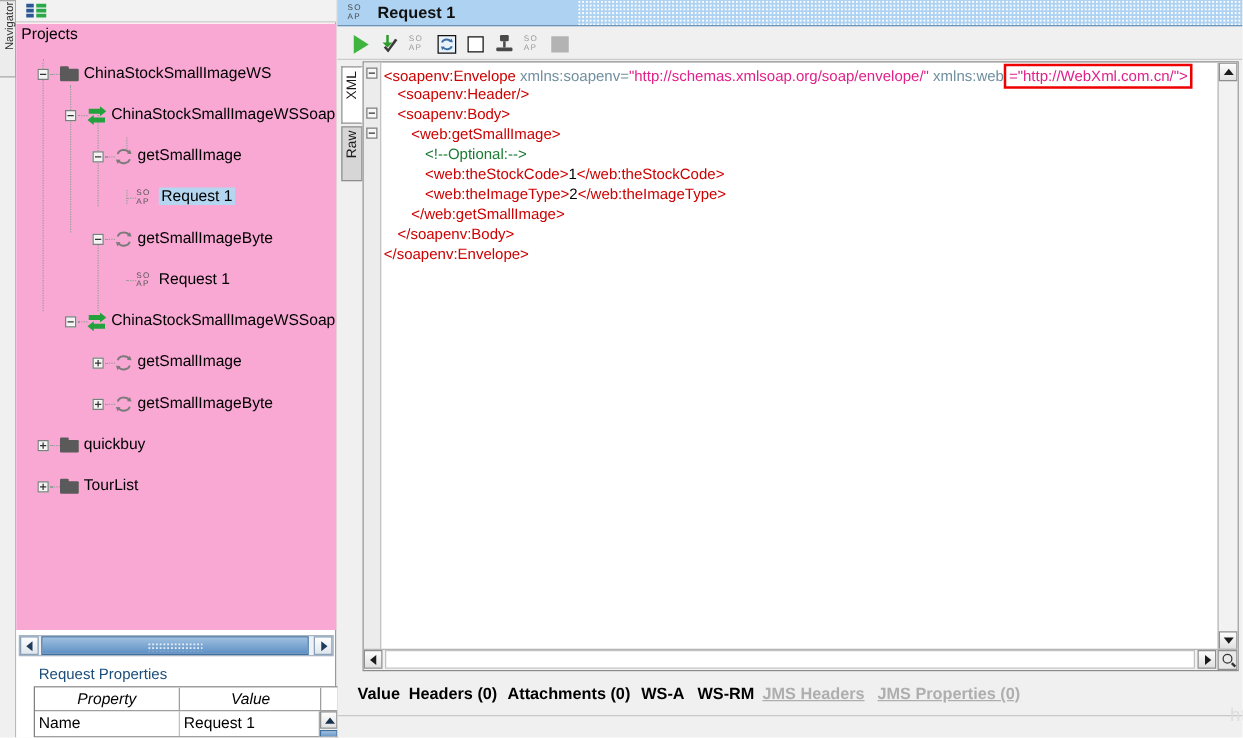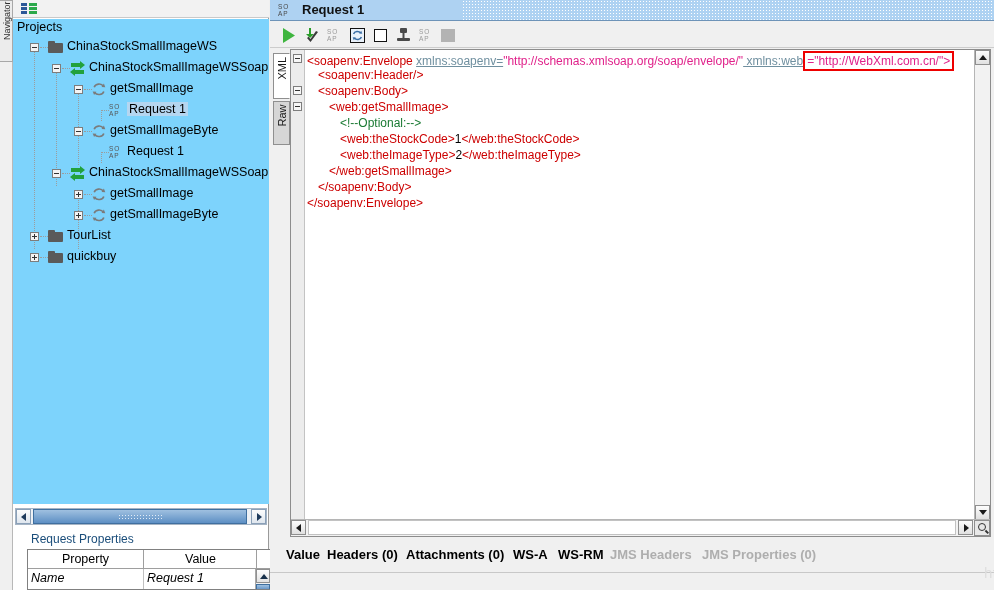--- a/index.html
+++ b/index.html
@@ -65,36 +65,37 @@
   .grid-icon i {
     position: absolute;
     display: block;
   }
   .grid-icon i.b { background: #2b5797; }
   .grid-icon i.g { background: #2aa84a; }
 
   .tree-wrap {
     position: absolute; left: 0; top: 19px;
     width: 256px; height: 485px;
-    background: #7dd3fc;
+    background: #f9a8d4;
     overflow: hidden;
   }
   .tree-root-label {
     position: absolute; left: 4px; top: 1px;
     font-size: 12.5px;
     color: #000;
   }
   .tree {
     position: absolute; left: 0; top: 18px;
     width: 256px;
   }
   .tnode {
     position: relative;
     height: 21px;
     white-space: nowrap;
+    margin-top: 12px;
   }
   .tnode .tlabel {
     position: absolute;
     top: 2px;
     font-size: 12.5px;
     color: #000;
     white-space: nowrap;
   }
   .tnode .tlabel.sel {
     background: #b5d6f0;
@@ -250,31 +251,31 @@
     position: relative;
     height: 19px;
     background: #ffffff;
     border-bottom: 1px solid #9e9e9e;
   }
   .props-header .th {
     position: absolute; top: 2px;
     text-align: center;
     font-size: 12.5px;
     color: #000;
+    font-style: italic;
   }
   .props-header .th.c1 { left: 0; width: 115px; }
   .props-header .th.c2 { left: 116px; width: 113px; }
   .props-header .divv {
     position: absolute; top: 0; width: 1px; height: 19px;
     background: #9e9e9e;
   }
   .props-row {
     position: relative;
     height: 20px;
-    font-style: italic;
   }
   .props-row .td {
     position: absolute; top: 2px;
     font-size: 12.5px;
     color: #000;
   }
   .props-row .td.c1 { left: 3px; }
   .props-row .td.c2 { left: 119px; }
   .props-row .divv {
     position: absolute; top: 0; width: 1px; height: 20px;
@@ -421,21 +422,21 @@
   .code {
     position: absolute; left: 16px; top: 1px;
     width: 930px;
     font-family: "Liberation Sans", sans-serif;
     font-size: 12px;
     line-height: 16px;
     white-space: nowrap;
   }
   .cl { height: 16px; white-space: nowrap; }
   .tag { color: #cc0000; }
-  .attr { color: #6f8f9f; text-decoration: underline; }
+  .attr { color: #6f8f9f; }
   .val { color: #e0218a; }
   .txt { color: #000000; }
   .cmt { color: #1a7a33; }
   .hl-box {
     display: inline-block;
     border: 2px solid #ee0000;
     padding: 0px 2px;
     margin: 0 0 0 0;
     position: relative;
     top: 0px;
@@ -518,21 +519,21 @@
     position: absolute; left: 0; top: 547px;
     width: 724px; height: 26px;
   }
   .btab {
     position: absolute; top: 0;
     font-size: 13px;
     color: #000;
     font-weight: bold;
     white-space: nowrap;
   }
-  .btab.dim { color: #aeaeae; }
+  .btab.dim { color: #aeaeae; text-decoration: underline; }
   .bottom-rule {
     position: absolute; left: 0; top: 572px;
     width: 724px; height: 1px;
     background: #c8c8c8;
   }
 
   
   .watermark {
     position: absolute; left: 714px; top: 564px;
     font-size: 15px;
@@ -680,31 +681,31 @@
         </div>
 
 
         <div class="tnode">
           <div class="exp plus" style="left:17px;"></div>
           <div class="hdot" style="left:27px; top:10px; width:8px;"></div>
           <div class="ic-folder" style="left:35px;">
               <span class="tab"></span>
               <span class="bod"></span>
             </div>
-          <div class="tlabel" style="left:54px;">TourList</div>
+          <div class="tlabel" style="left:54px;">quickbuy</div>
         </div>
 
         <div class="tnode">
           <div class="exp plus" style="left:17px;"></div>
           <div class="hdot" style="left:27px; top:10px; width:8px;"></div>
           <div class="ic-folder" style="left:35px;">
               <span class="tab"></span>
               <span class="bod"></span>
             </div>
-          <div class="tlabel" style="left:54px;">quickbuy</div>
+          <div class="tlabel" style="left:54px;">TourList</div>
         </div>
 
       </div>
     </div>
 
     <div class="tree-hscroll">
       <div class="arrow left">
           <span class="tri"></span>
         </div>
       <div class="thumb">

